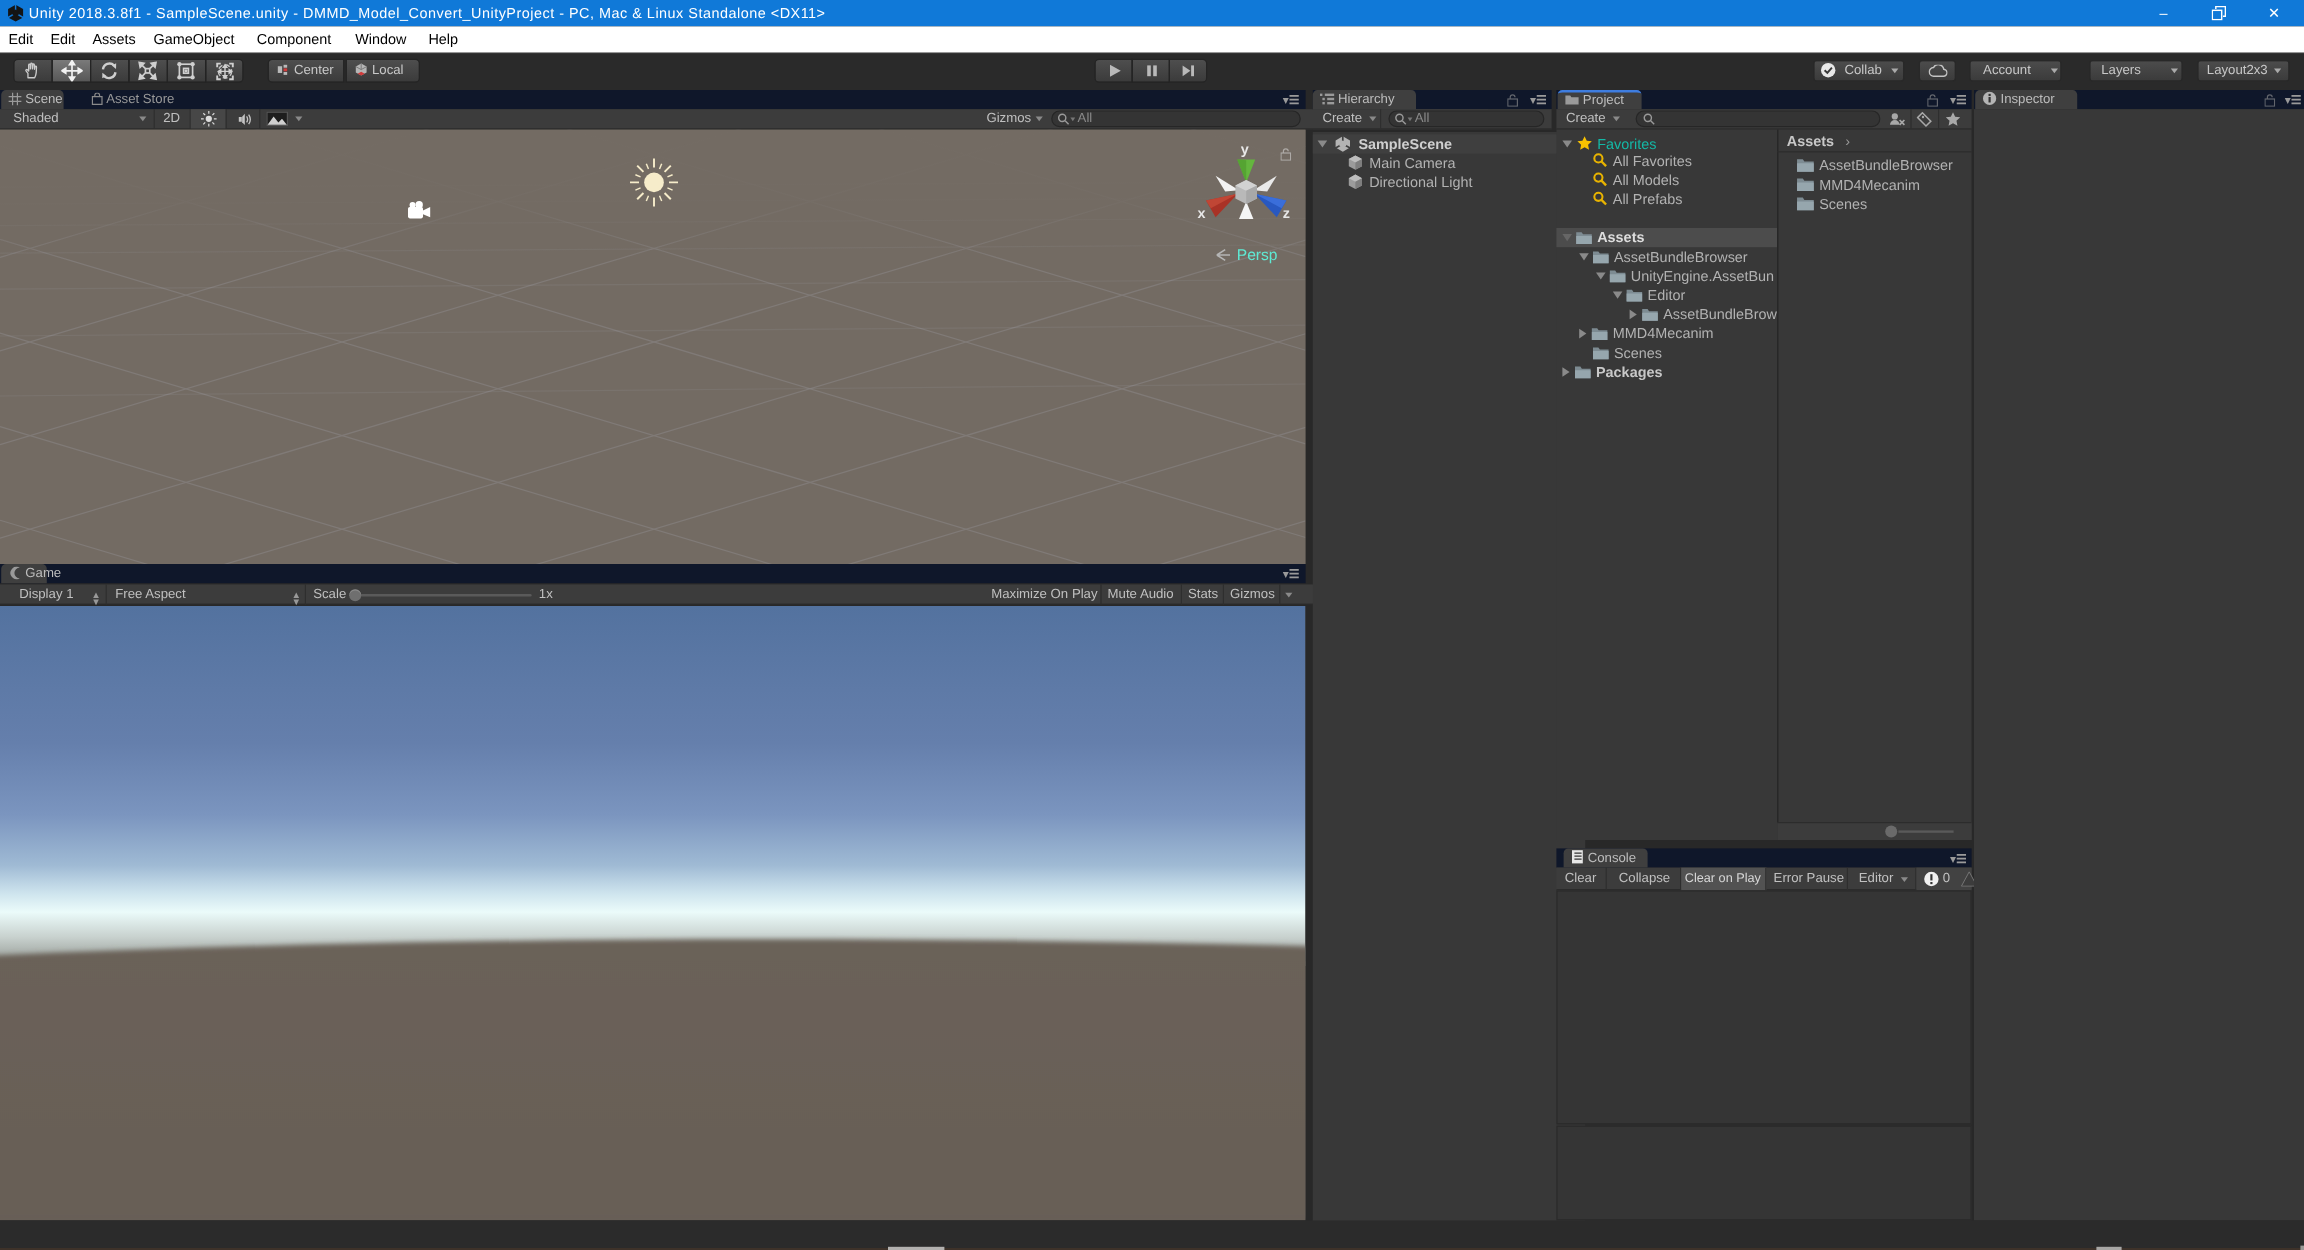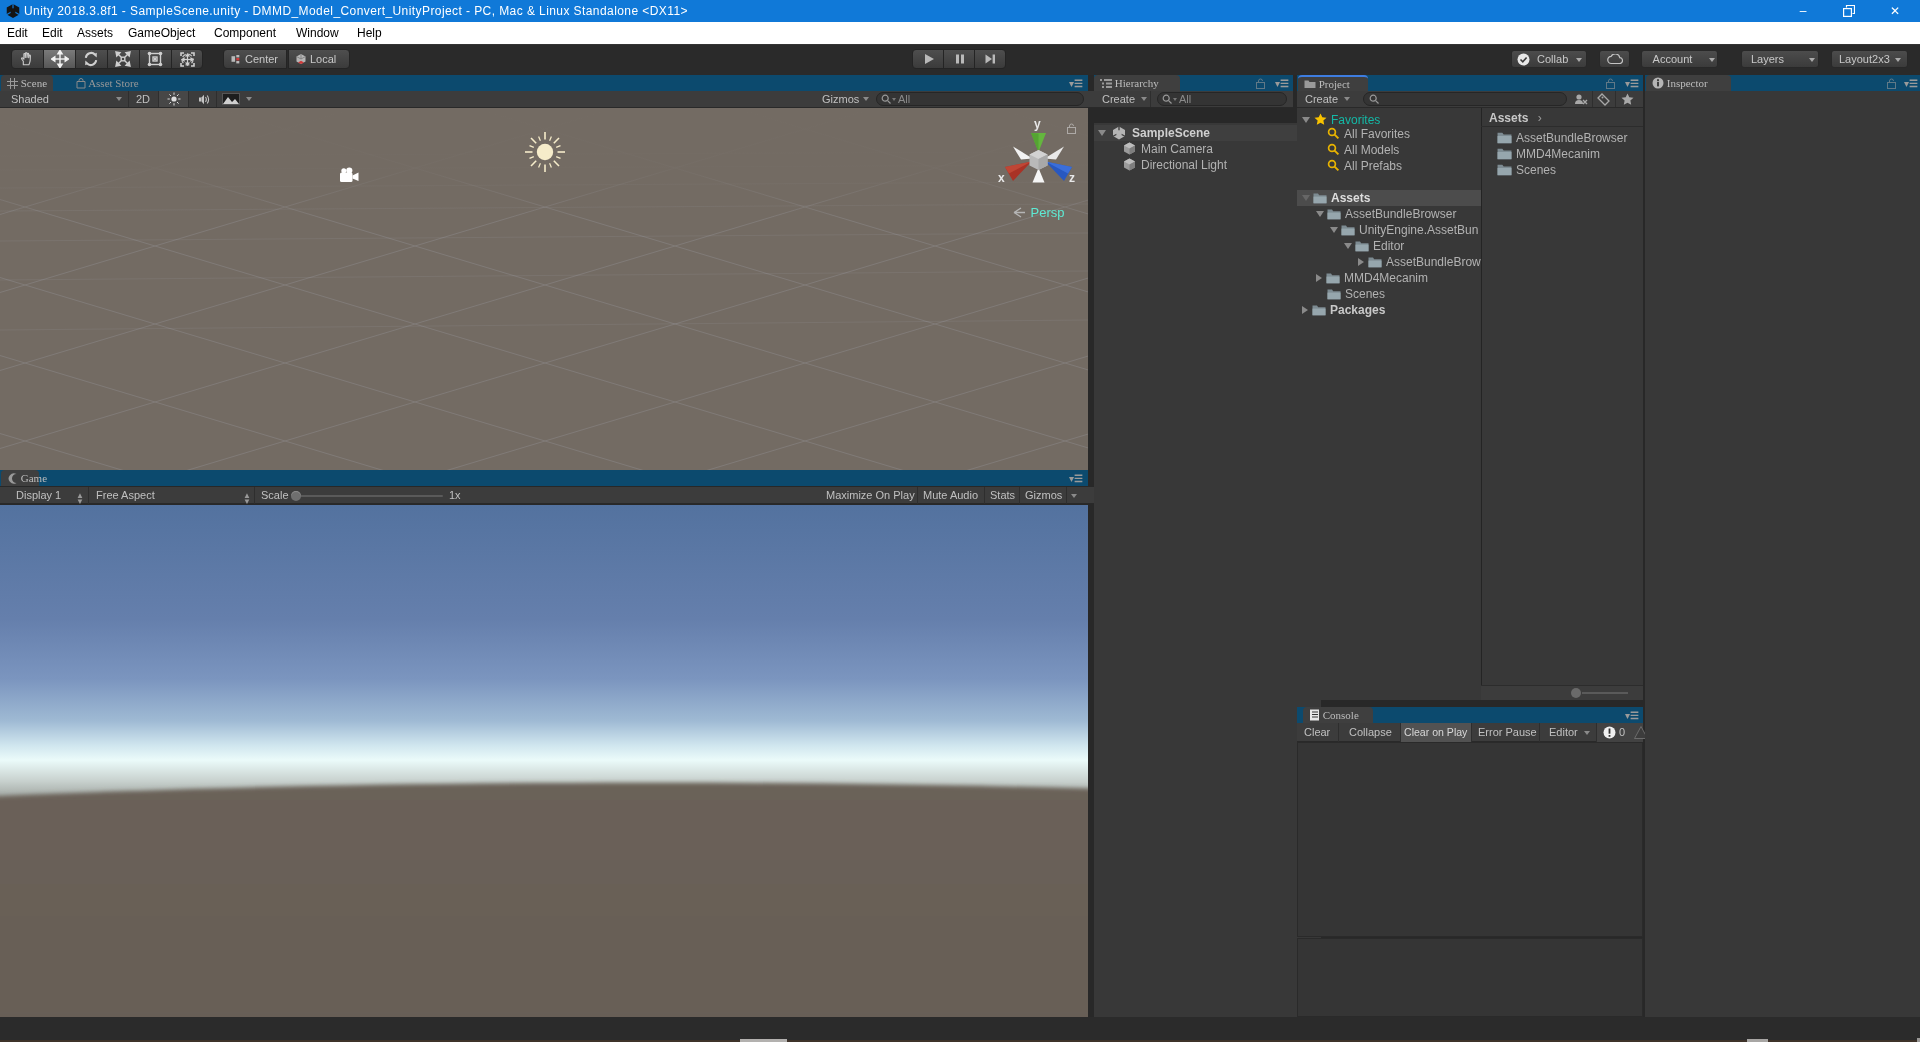--- a/index.html
+++ b/index.html
@@ -23,21 +23,21 @@
   #toolbar { left:0; top:44px; width:1920px; height:31px; background:#2a2a2a;
     border-top:1px solid #343434; }
   .tbtn { position:absolute; top:4px; height:20px; background:linear-gradient(#4e4e4e,#3b3b3b);
     border:1px solid #242424; }
   .tbtn.sel { background:linear-gradient(#7a7a7a,#575757); }
   .rbtn { position:absolute; top:5px; height:18px; background:linear-gradient(#4c4c4c,#3b3b3b);
     border:1px solid #282828; border-radius:3px; color:#c8c8c8; font-size:11px; line-height:16px;
     text-align:center; }
 
   
-  .tabbar { position:absolute; height:16px; background:#0c4a6e;font-family:Liberation Serif, serif; }
+  .tabbar { position:absolute; height:16px; background:#0f172a; }
   .tab { position:absolute; top:0; height:16px; border-radius:4px 4px 0 0; font-size:11px;
     color:#989898; line-height:16px; padding:0 6px; white-space:nowrap; }
   .tab.active { background:#3f3f3f; color:#bdbdbd; }
   .ptoolbar { position:absolute; height:17px; background:#3c3c3c; border-bottom:1px solid #292929;
     color:#bbb; font-size:11px; }
   .pcontent { position:absolute; background:#383838; }
   .pill { position:absolute; border-radius:8px; background:#343434; border:1px solid #262626;
     color:#8a8a8a; font-size:11px; }
   .panemenu { position:absolute; color:#9a9a9a; font-size:10px; }
 
@@ -488,21 +488,21 @@
       <div style="position:absolute;left:56px;top:0;width:1px;height:16px;background:#2e2e2e"></div>
       <div class="pill" style="left:63px;top:1px;width:226px;height:14px;line-height:13px;width:130px">
         <svg width="11" height="11" viewBox="0 0 11 11" style="position:absolute;left:4px;top:1px">
           <circle cx="4.2" cy="4.2" r="3" fill="none" stroke="#999" stroke-width="1.2"></circle>
           <line x1="6.6" y1="6.6" x2="9.5" y2="9.5" stroke="#999" stroke-width="1.2"></line>
         </svg>
         <span class="tri down" style="position:absolute;left:15px;top:5px;border-left-width:2.5px;border-right-width:2.5px;border-top-width:3.5px;border-top-color:#777"></span>
         <span style="position:absolute;left:21px">All</span>
       </div>
     </div>
-    <div class="pcontent" style="left:0;top:48px;width:227px;height:909px">
+    <div class="pcontent" style="left:0;top:35px;width:227px;height:909px">
       <div class="row" style="top:2px;height:16px;background:#3f3f3f;color:#cfcfcf;font-weight:bold">
         <span class="tri down" style="margin:5px 0 0 4px;float:left"></span>
         <svg width="14" height="14" viewBox="0 0 14 14" style="float:left;margin:1px 2px 0 6px">
           <path d="M7 0.5 L13 4 L13 10 L7 13.5 L1 10 L1 4 Z" fill="#b4b4b4"></path>
           <g stroke="#3f3f3f" stroke-width="1.4" fill="none">
             <line x1="7" y1="7" x2="7" y2="0"></line>
             <line x1="7" y1="7" x2="13.5" y2="10.5"></line>
             <line x1="7" y1="7" x2="0.5" y2="10.5"></line>
           </g>
           <path d="M7 4 L9.8 5.6 L9.8 8.6 L7 10.2 L4.2 8.6 L4.2 5.6 Z" fill="#b4b4b4"></path>

